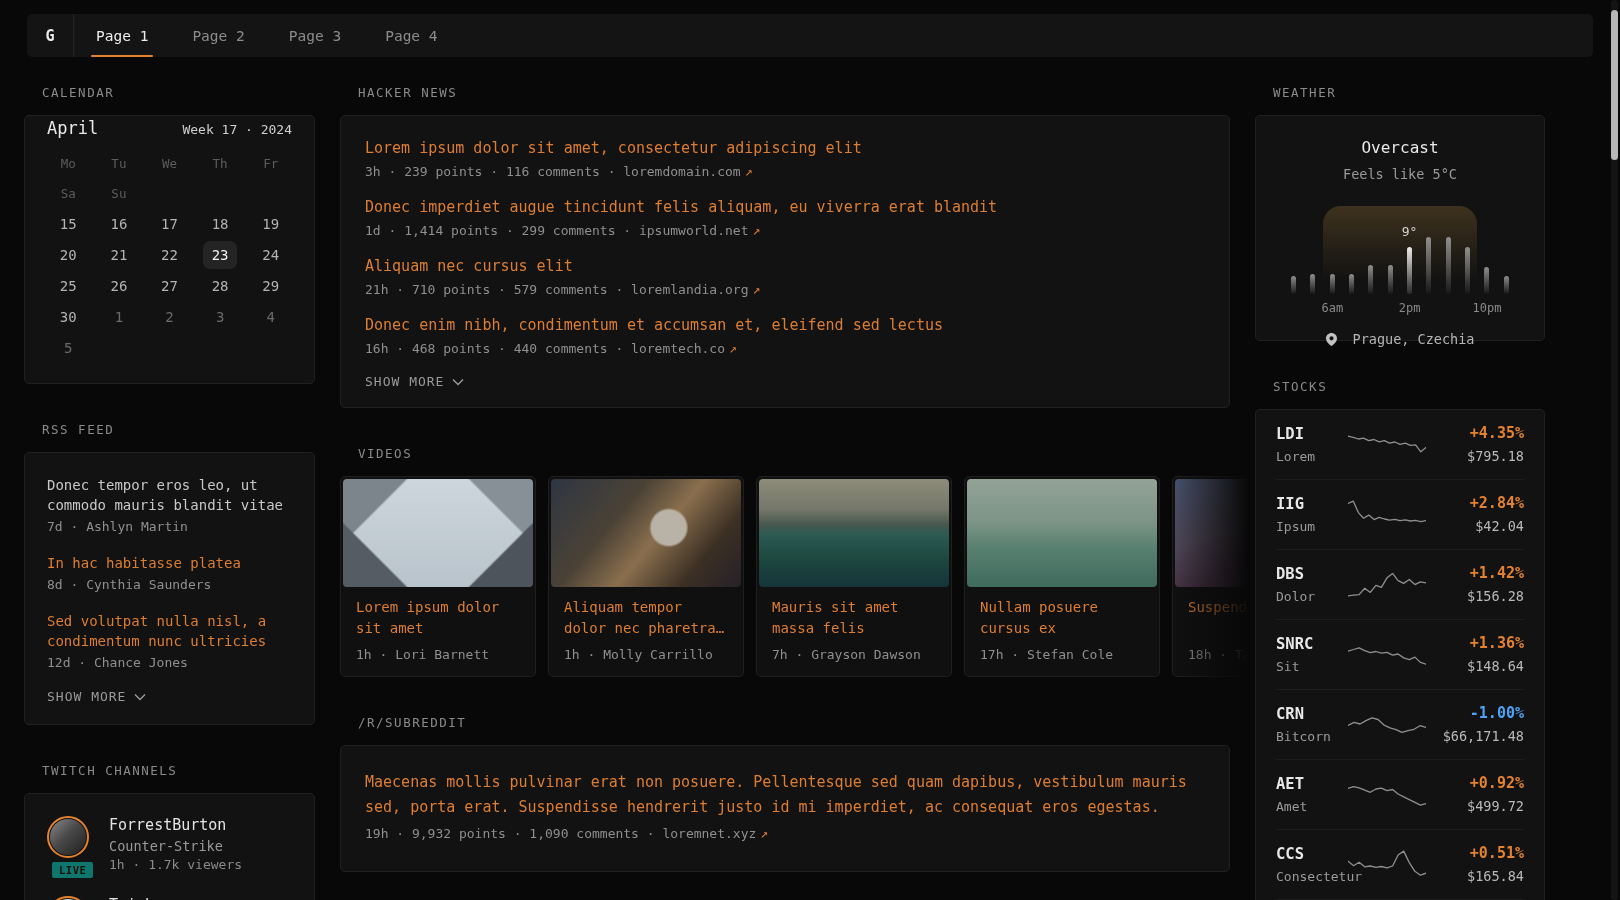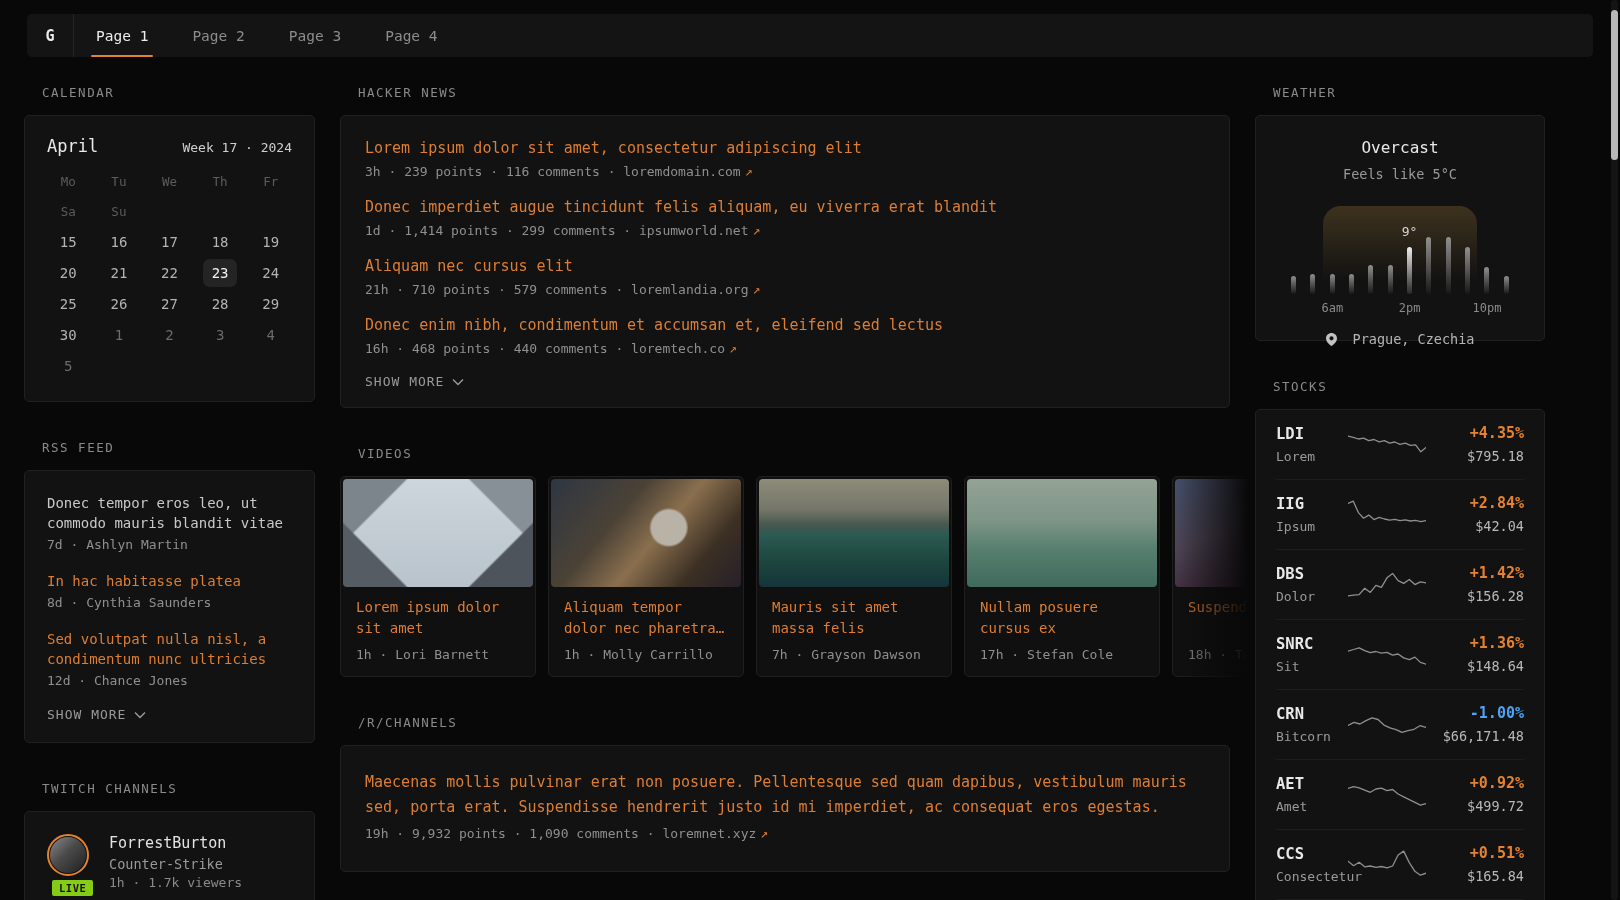--- a/index.html
+++ b/index.html
@@ -24,21 +24,21 @@
   
   .col{position:absolute;top:85px}
   .col-left{left:24px;width:291px}
   .col-mid{left:340px;width:890px}
   .col-right{left:1255px;width:290px}
   .widget{margin-bottom:38px}
   .section-title{color:#8a8a8a;font-size:12.5px;letter-spacing:1.5px;margin:0 0 15px 18px;white-space:nowrap}
   .panel{background:var(--panel);border:1px solid var(--panel-border);border-radius:5px}
 
   
-  .cal{padding:20px 18px 20px}
+  .cal{padding:2px 18px 20px}
   .cal-head{display:flex;justify-content:space-between;align-items:baseline;padding:0 4px 10px}
   .cal-month{color:#e9e9e9;font-size:17px}
   .cal-week{color:#cfcfcf;font-size:13px}
   .cal-grid{display:grid;grid-template-columns:repeat(5,1fr)}
   .cal-wd{color:var(--dim);font-size:12.5px;height:30px;display:flex;align-items:center;justify-content:center}
   .cal-day{height:31px;display:flex;align-items:center;justify-content:center;font-size:14px;color:#b4b4b4}
   .cal-day .num{display:flex;align-items:center;justify-content:center;min-width:34px;height:28px;border-radius:7px}
   .cal-day.muted{color:#6b6b6b}
   .cal-day.selected{color:#f2f2f2}
   .cal-day.selected .num{background:#242424}
@@ -53,21 +53,21 @@
   .chev{display:inline-block}
 
   
   .tw{padding:22px 22px 18px}
   .tw-row{display:flex;gap:16px;margin-bottom:24px}
   .tw-av-wrap{position:relative;width:46px;flex:none}
   .tw-av{width:42px;height:42px;border-radius:50%;border:2px solid var(--accent);padding:1px}
   .tw-av .img{width:100%;height:100%;border-radius:50%}
   .av-forrest{background:linear-gradient(135deg,#8b8b8b 0%,#4a4a4a 45%,#1f1f1f 100%)}
   .av-trisha{background:linear-gradient(180deg,#d6d2c8 0%,#cfc9bd 34%,#3a423d 42%,#232a26 100%)}
-  .live-badge{position:absolute;left:3px;bottom:-8px;background:#84cc16;color:#1a1208;font-size:10.5px;font-weight:bold;letter-spacing:.5px;padding:2px 7px;border-radius:4px;border:2px solid #121212}
+  .live-badge{position:absolute;left:3px;bottom:-8px;background:#0f766e;color:#1a1208;font-size:10.5px;font-weight:bold;letter-spacing:.5px;padding:2px 7px;border-radius:4px;border:2px solid #121212}
   .tw-name{color:#e4e4e4;font-size:15px;margin-bottom:4px;cursor:pointer}
   .tw-game{color:#9a9a9a;font-size:13.5px;margin-bottom:3px}
   .tw-meta{color:#8a8a8a;font-size:13px}
 
   
   .hn{padding:22px 24px 18px}
   .hn-item{margin-bottom:18px}
   .hn-title{color:var(--link);font-size:15px;line-height:21px;cursor:pointer}
   .hn-meta{color:var(--meta);font-size:13px;margin-top:5px}
   .ext-arrow{color:var(--link);margin-left:4px}
@@ -343,21 +343,21 @@
               <div class="vthumb th-figure"></div>
               <div class="vtitle">Suspendisse diam</div>
               <div class="vmeta">18h · Tara</div>
             </div>
           </div>
         <div class="vfade"></div>
       </div>
     </div>
 
     <div class="widget">
-      <div class="section-title">/R/CHANNELS</div>
+      <div class="section-title">/R/SUBREDDIT</div>
       <div class="panel sub">
         <div class="sub-title">Maecenas mollis pulvinar erat non posuere. Pellentesque sed quam dapibus, vestibulum mauris sed, porta erat. Suspendisse hendrerit justo id mi imperdiet, ac consequat eros egestas.</div>
         <div class="sub-meta"><span>19h · 9,932 points · 1,090 comments · loremnet.xyz</span><span class="ext-arrow">↗</span></div>
       </div>
     </div>
   </section>
 
   <section class="col col-right">
     <div class="widget">
       <div class="section-title">WEATHER</div>

